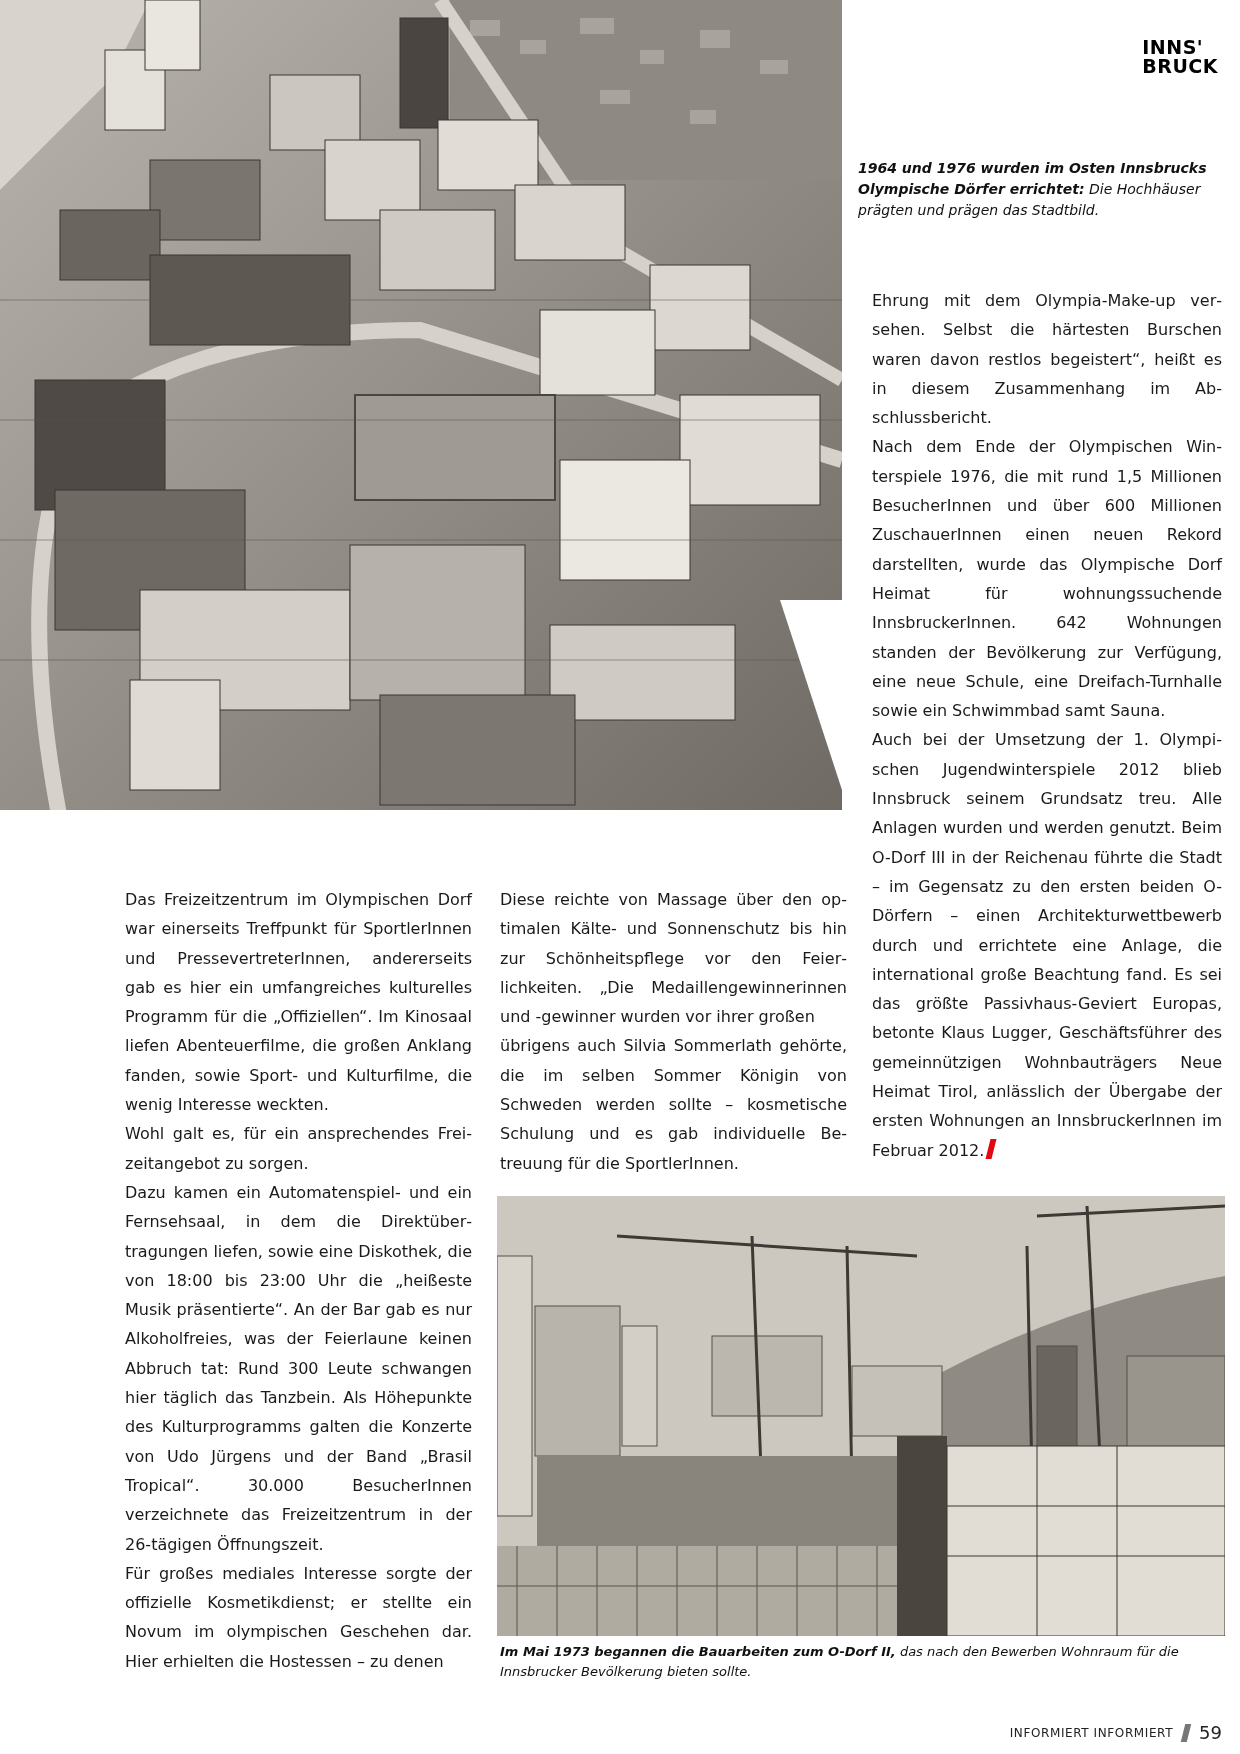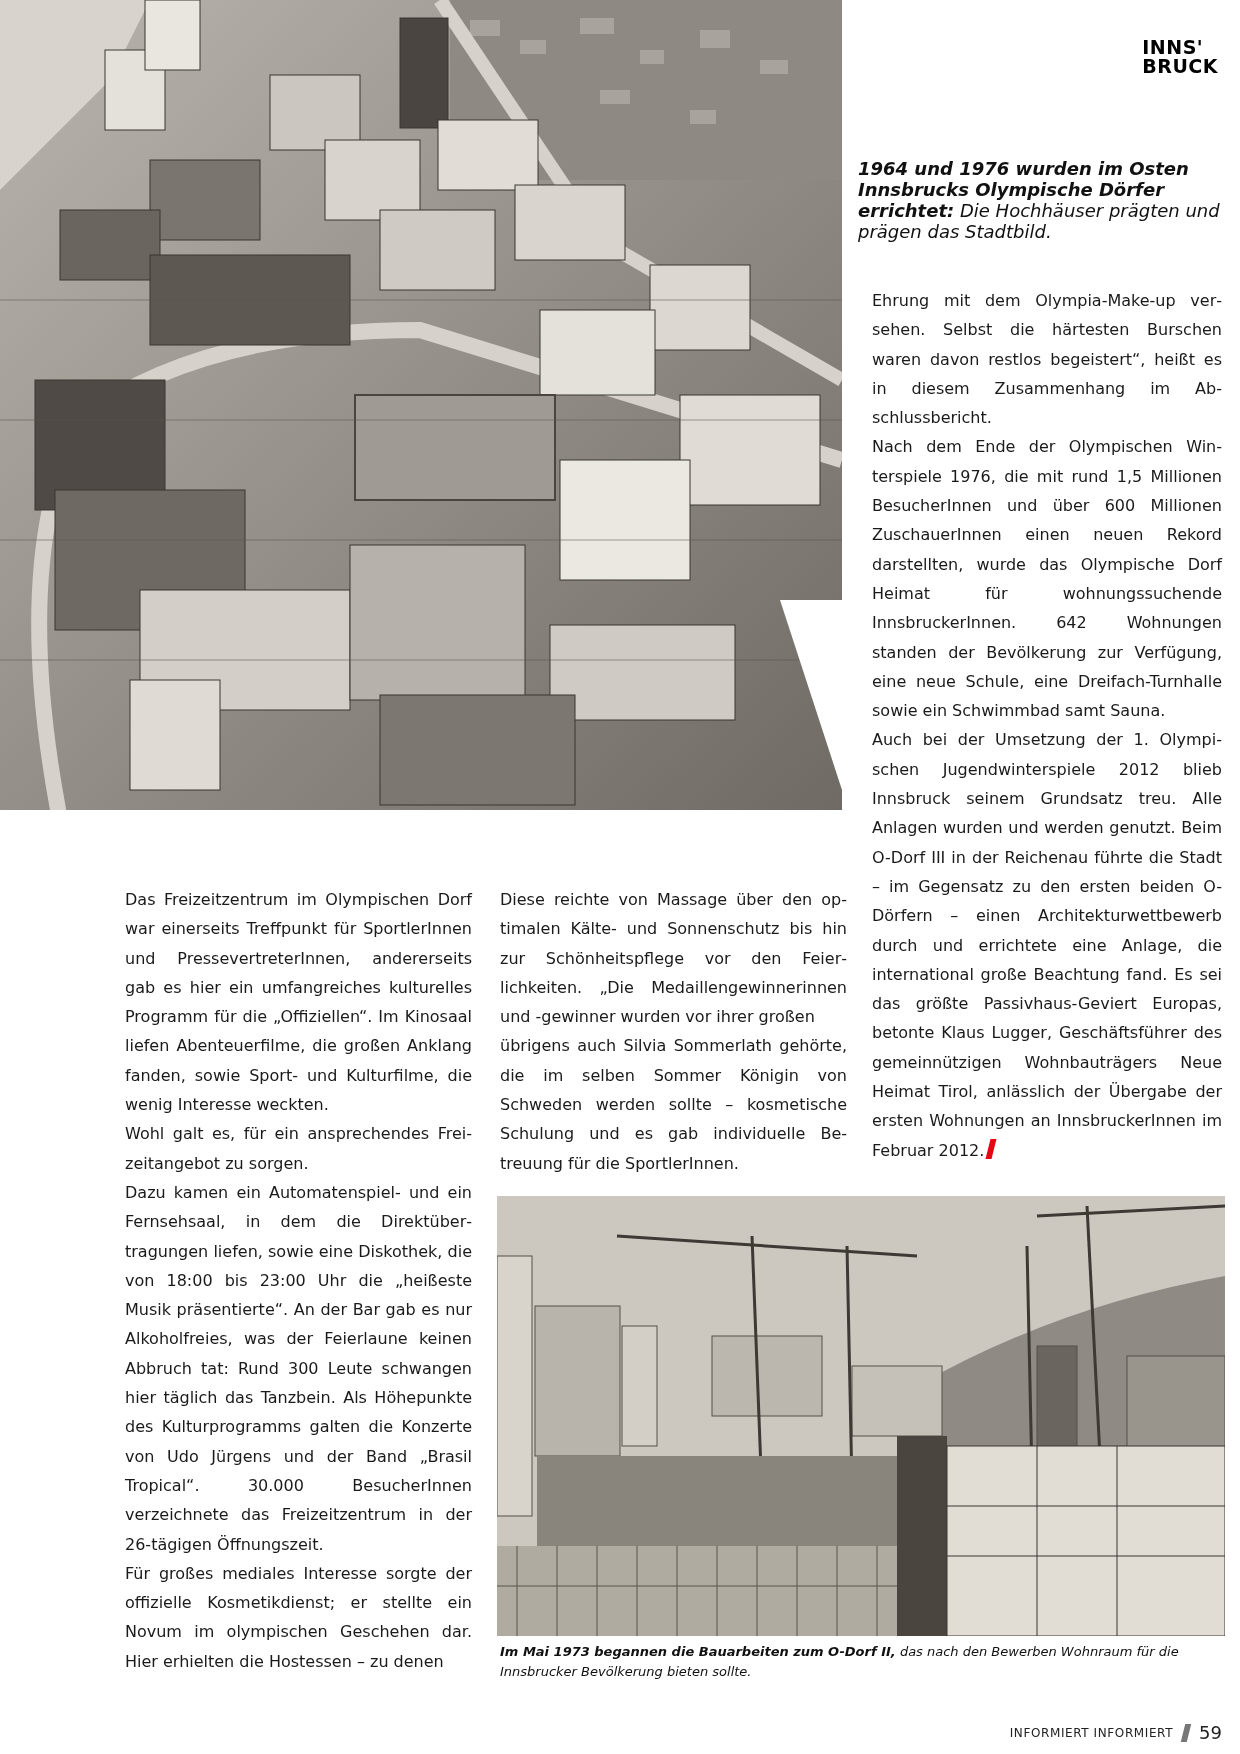--- a/index.html
+++ b/index.html
@@ -12,21 +12,21 @@
                background: #8a8580; }
   .photo-top svg { display: block; }
 
   
   .logo { position: absolute; right: 22px; top: 38px; text-align: left; font-family: "DejaVu Sans", sans-serif;
           font-weight: bold; font-size: 19px; line-height: 19px; letter-spacing: 0.5px; color: #000; }
   .logo span { display: block; }
 
   
   .caption-top { position: absolute; left: 858px; top: 158px; width: 370px; font-family: "DejaVu Sans", sans-serif;
-                 font-style: italic; font-size: 18px; line-height: 21px; color: #111; }
+                 font-style: italic; font-size: 14px; line-height: 21px; color: #111; }
   .caption-top b { font-weight: bold; }
   .caption-bottom { position: absolute; left: 500px; top: 1642px; width: 730px; font-family: "DejaVu Sans", sans-serif;
                     font-style: italic; font-size: 13px; line-height: 20px; color: #111; }
   .caption-bottom b { font-weight: bold; }
 
   
   .col { position: absolute; font-family: "DejaVu Sans", sans-serif; font-size: 16px; line-height: 29.3px;
          text-align: justify; color: #1a1a1a; hyphens: manual; }
   .col p { margin: 0; }
   .col-left { left: 125px; top: 885px; width: 347px; }

